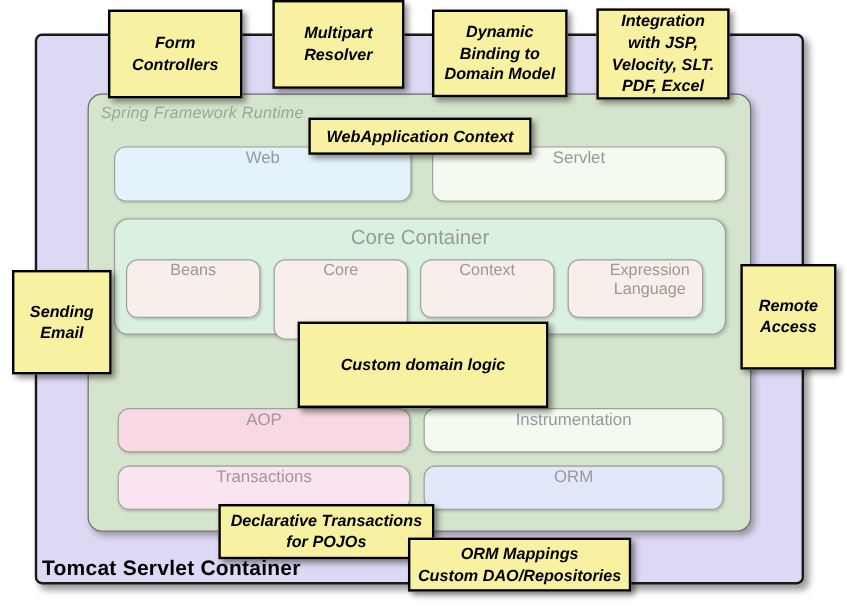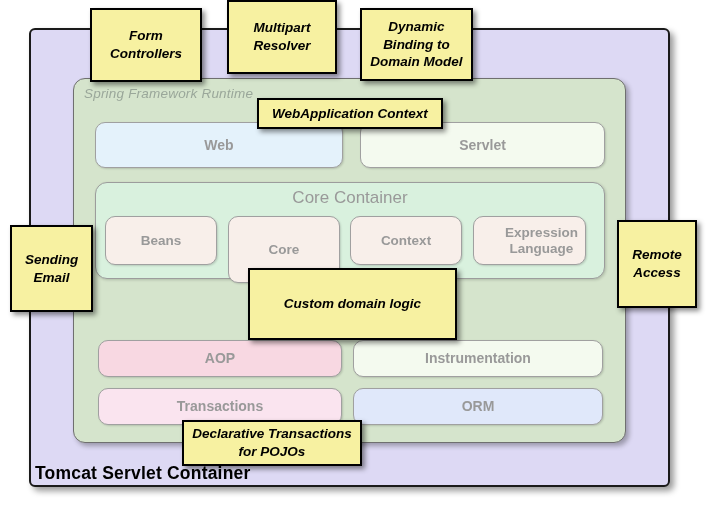--- a/index.html
+++ b/index.html
@@ -38,23 +38,23 @@
     box-shadow:1px 1px 3px rgba(0,0,0,.18);
     z-index:3;
   }
   .core-title{
     position:absolute;left:0;top:5px;width:100%;text-align:center;
     font-size:17px;color:var(--module-text);
   }
 
   
   .module{
-    position:absolute;display:flex;align-items:center;justify-content:center;
+    position:absolute;display:flex;align-items:flex-start;justify-content:center;
     border:1px solid var(--module-border);border-radius:10px;
-    font-weight:bold;font-size:14px;color:var(--module-text);
+    font-weight:normal;font-size:14px;color:var(--module-text);
     text-align:center;line-height:1.15;
     box-shadow:1px 1px 2px rgba(0,0,0,.15);
     z-index:4;
   }
   .m-web{left:95px;top:122px;width:248px;height:46px;background:var(--web-blue);}
   .m-servlet{left:360px;top:122px;width:245px;height:46px;background:var(--servlet-pale);}
   .m-beans{left:105px;top:216px;width:112px;height:49px;background:var(--core-box-pink);font-size:13.5px;}
   .m-core{left:228px;top:216px;width:112px;height:67px;background:var(--core-box-pink);font-size:13.5px;}
   .m-context{left:350px;top:216px;width:112px;height:49px;background:var(--core-box-pink);font-size:13.5px;}
   .m-expression{left:473px;top:216px;width:113px;height:49px;background:var(--core-box-pink);font-size:13.5px;padding-left:24px;}
@@ -138,22 +138,28 @@
 
   <div class="tomcat-label">Tomcat Servlet Container</div>
 
   <div class="callout c-form">Form
 Controllers</div>
   <div class="callout c-multipart">Multipart
 Resolver</div>
   <div class="callout c-dynamic">Dynamic
 Binding to
 Domain Model</div>
+  <div class="callout c-integration">Integration
+with JSP,
+Velocity, SLT.
+PDF, Excel</div>
   <div class="callout c-webapp">WebApplication Context</div>
   <div class="callout c-custom">Custom domain logic</div>
   <div class="callout c-sending">Sending
 Email</div>
   <div class="callout c-remote">Remote
 Access</div>
   <div class="callout c-declarative">Declarative Transactions
 for POJOs</div>
+  <div class="callout c-ormmap">ORM Mappings
+Custom DAO/Repositories</div>
 
 </div>
 
 </body></html>

